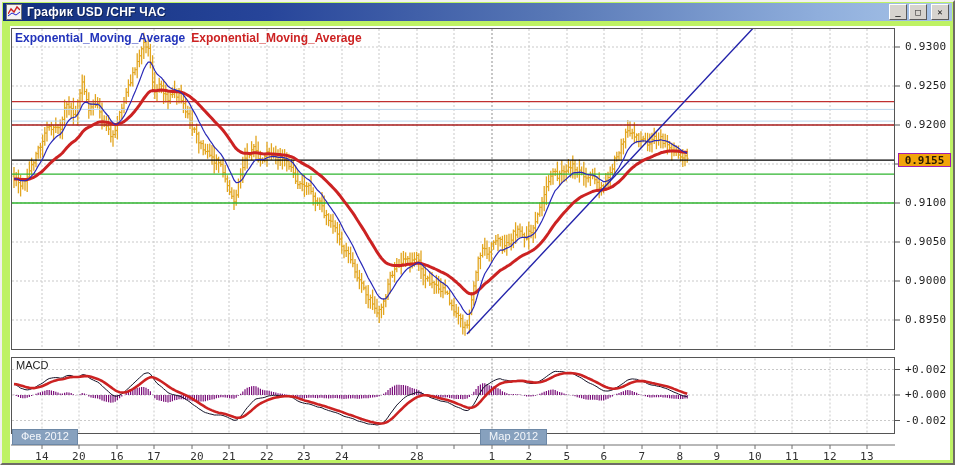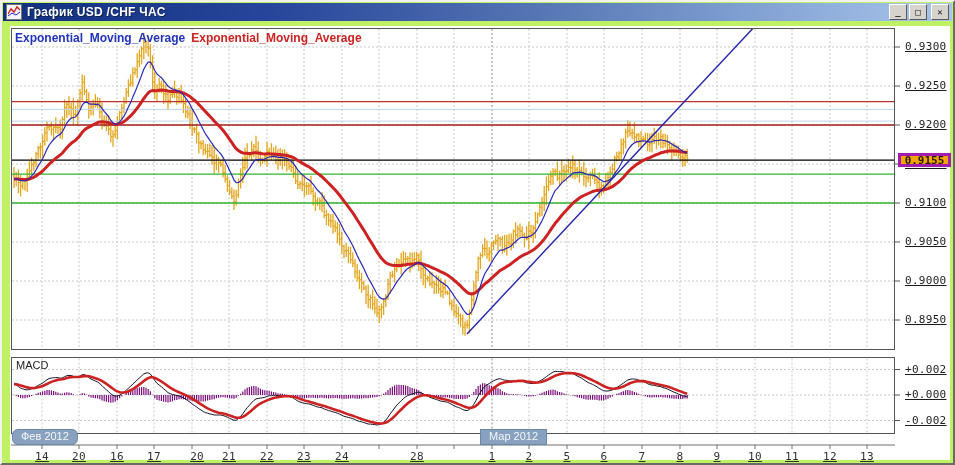--- a/index.html
+++ b/index.html
@@ -15,28 +15,28 @@
     text-shadow:1px 1px 0 rgba(0,0,0,0.4);letter-spacing:0.3px;}
   .winbtns{margin-left:auto;display:flex;gap:2px;}
   .winbtn{width:16px;height:14px;background:#D6D3CE;color:#1a1a1a;
     border-top:1px solid #fff;border-left:1px solid #fff;
     border-right:1px solid #5a5a5a;border-bottom:1px solid #5a5a5a;
     font:bold 9px "DejaVu Sans Mono",monospace;display:flex;align-items:center;justify-content:center;
     cursor:default;user-select:none;}
   .winbtn.close{margin-left:2px;}
   .client{position:absolute;left:8px;top:24px;right:3px;bottom:3px;background:#fff;}
   #chart-svg{position:absolute;left:0;top:0;pointer-events:none;}
-  .lbl{position:absolute;color:#1c1c1c;font:11px "DejaVu Sans Mono",monospace;letter-spacing:0.3px;white-space:nowrap;text-decoration:underline;}
+  .lbl{position:absolute;color:#1c1c1c;font:11px "DejaVu Sans Mono",monospace;letter-spacing:0.3px;white-space:nowrap;}
   .legend{position:absolute;left:13px;top:29px;font:bold 12px "Liberation Sans",sans-serif;white-space:nowrap;}
   .legend span{margin-right:6px;}
   .macd-title{position:absolute;left:14px;top:357px;font:11px "Liberation Sans",sans-serif;color:#222;}
   .month-badge{position:absolute;top:427px;height:16px;line-height:16px;padding:0 8px;
     background:#87A1BE;color:#F4F7FB;font:11px "Liberation Sans",sans-serif;border:1px solid #6d88a6;box-sizing:border-box;}
   .price-tag{position:absolute;left:896px;top:151px;width:53px;height:14px;background:#F2A40A;
-    border:3px solid #a21caf;color:#2b1a00;font:bold 11px "DejaVu Sans Mono",monospace;
+    border:1px solid #a21caf;color:#2b1a00;font:bold 11px "DejaVu Sans Mono",monospace;
     display:flex;align-items:center;justify-content:center;box-sizing:border-box;}
 </style>
 </head>
 <body>
 
 <div class="window">
   <div class="titlebar">
     <div class="title-icon">
       <svg width="12" height="12" viewBox="0 0 12 12" style="display:block;margin:0 auto;">
         <polyline points="0,9 3,4 6,7 9,2 12,5" fill="none" stroke="#C22" stroke-width="1.4"></polyline>
@@ -1442,17 +1442,17 @@
       <div class="lbl" style="left: 590px; top: 448px; width: 24px; text-align: center; color: rgb(48, 48, 48);">6</div>
       <div class="lbl" style="left: 628px; top: 448px; width: 24px; text-align: center; color: rgb(48, 48, 48);">7</div>
       <div class="lbl" style="left: 666px; top: 448px; width: 24px; text-align: center; color: rgb(48, 48, 48);">8</div>
       <div class="lbl" style="left: 703px; top: 448px; width: 24px; text-align: center; color: rgb(48, 48, 48);">9</div>
       <div class="lbl" style="left: 741px; top: 448px; width: 24px; text-align: center; color: rgb(48, 48, 48);">10</div>
       <div class="lbl" style="left: 778px; top: 448px; width: 24px; text-align: center; color: rgb(48, 48, 48);">11</div>
       <div class="lbl" style="left: 816px; top: 448px; width: 24px; text-align: center; color: rgb(48, 48, 48);">12</div>
       <div class="lbl" style="left: 853px; top: 448px; width: 24px; text-align: center; color: rgb(48, 48, 48);">13</div>
     </div>
 
-  <div class="month-badge" id="month-0" style="left: 10px; min-width: 64px; box-sizing: border-box; border-radius: 6px;">Фев 2012</div>
+  <div class="month-badge" id="month-0" style="left: 10px; min-width: 64px; box-sizing: border-box;">Фев 2012</div>
   <div class="month-badge" id="month-1" style="left: 478px; min-width: 67px; box-sizing: border-box;">Мар 2012</div>
 
   <div class="price-tag" style="background: rgb(242, 164, 10); top: 151.1px;">0.9155</div>
 </div>
 
 </body></html>

